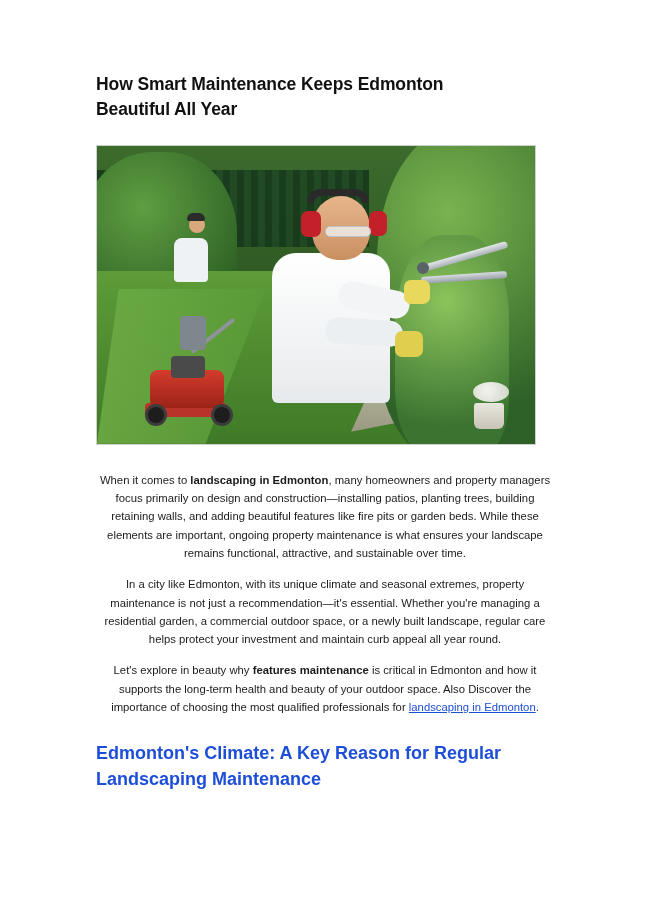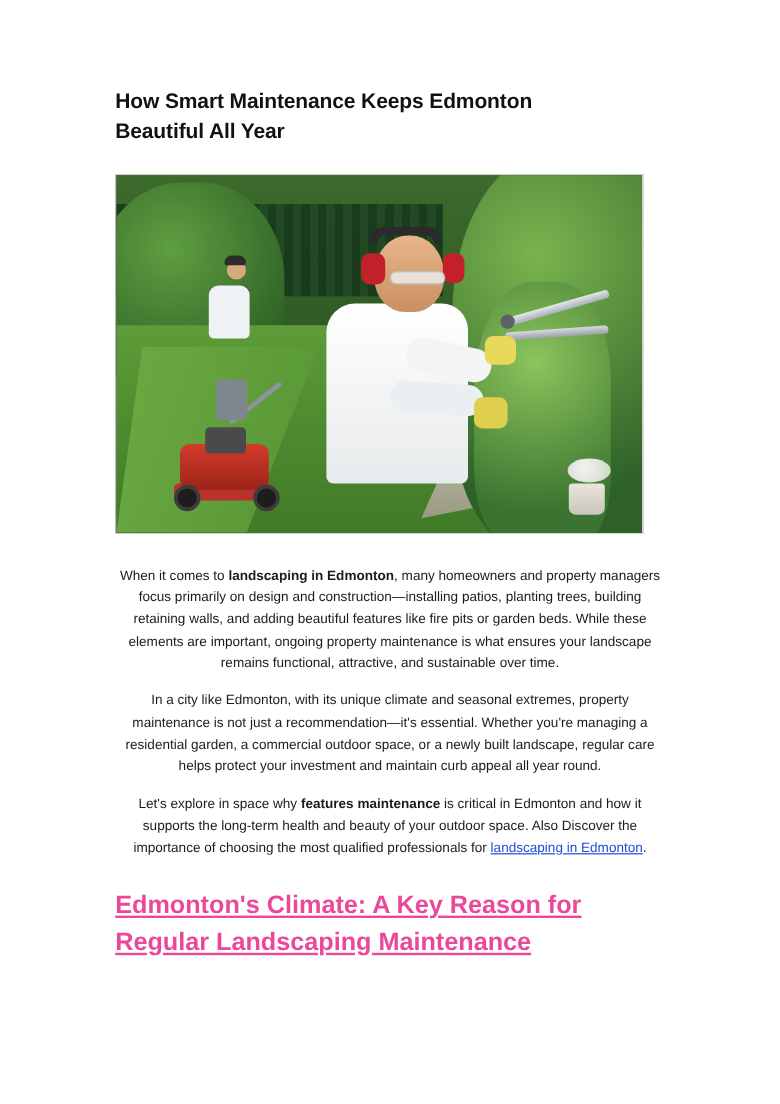--- a/index.html
+++ b/index.html
@@ -241,27 +241,26 @@
     color: #1b1b1b;
     text-align: center;
     max-width: 460px;
   }
   p.body b { font-weight: bold; }
   a.inline-link {
     color: #1d4ed8;
     text-decoration: underline;
   }
   .section-heading {
-    font-size: 21px;
+    font-size: 18px;
     font-weight: bold;
     line-height: 1.45;
     margin: 24px 0 0 0;
-    color: #ec4899;
+    color: #1d4ed8;
     max-width: 420px;
-    text-decoration: underline;
   }
 </style>
 </head>
 <body>
 
 <div class="page">
 
   <h1 class="doc-title">How Smart Maintenance Keeps Edmonton Beautiful All Year</h1>
 
   <figure class="hero-figure">
@@ -301,17 +300,17 @@
       <div class="glove-a"></div>
       <div class="glove-b"></div>
 
       <div class="flower-pot"></div>
       <div class="flower-top"></div>
     </div>
   </figure>
 
   <p class="body"><span>When it comes to </span><b>landscaping in Edmonton</b><span>, many homeowners and property managers focus primarily on design and construction—installing patios, planting trees, building retaining walls, and adding beautiful features like fire pits or garden beds. While these elements are important, ongoing property maintenance is what ensures your landscape remains functional, attractive, and sustainable over time.</span></p>
   <p class="body"><span>In a city like Edmonton, with its unique climate and seasonal extremes, property maintenance is not just a recommendation—it's essential. Whether you're managing a residential garden, a commercial outdoor space, or a newly built landscape, regular care helps protect your investment and maintain curb appeal all year round.</span></p>
-  <p class="body"><span>Let's explore in space why </span><b>features maintenance</b><span> is critical in Edmonton and how it supports the long-term health and beauty of your outdoor space. Also Discover the importance of choosing the most qualified professionals for </span><a class="inline-link" href="#">landscaping in Edmonton</a><span>.</span></p>
+  <p class="body"><span>Let's explore in beauty why </span><b>features maintenance</b><span> is critical in Edmonton and how it supports the long-term health and beauty of your outdoor space. Also Discover the importance of choosing the most qualified professionals for </span><a class="inline-link" href="#">landscaping in Edmonton</a><span>.</span></p>
 
   <h2 class="section-heading">Edmonton's Climate: A Key Reason for Regular Landscaping Maintenance</h2>
 
 </div>
 
 </body></html>

